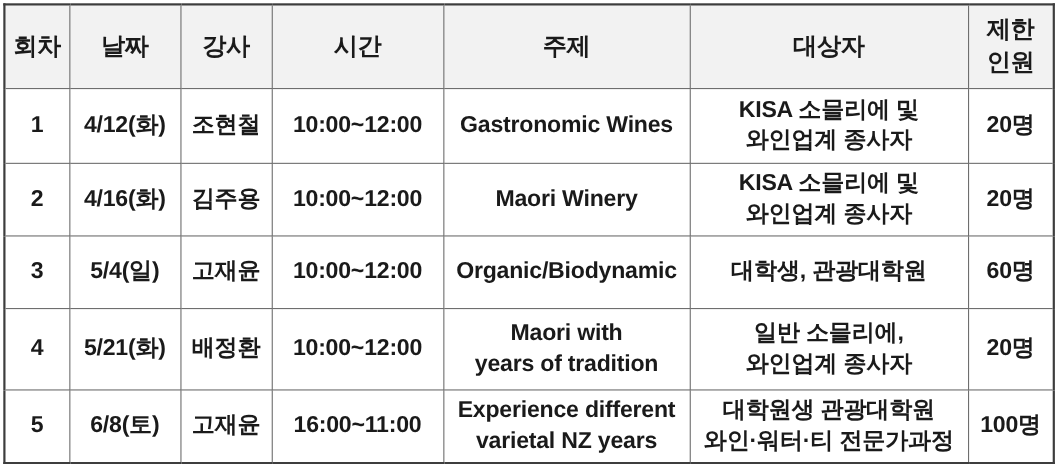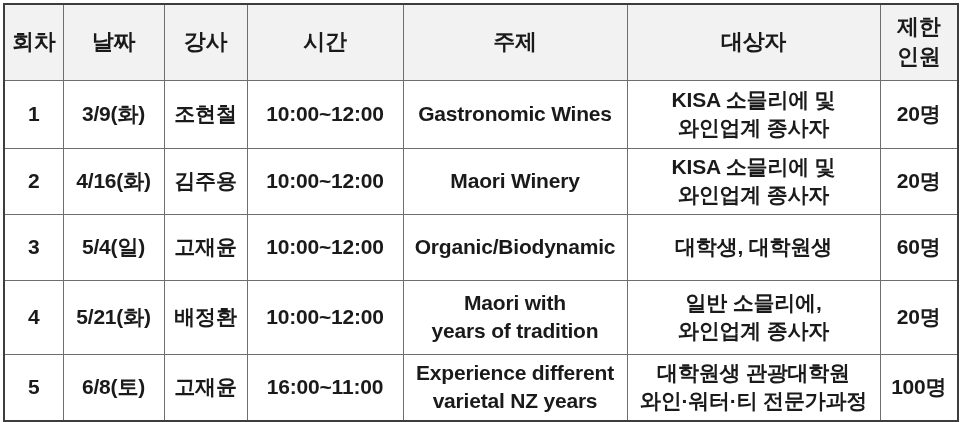--- a/index.html
+++ b/index.html
@@ -122,21 +122,21 @@
         <th>
           <span class="hdr-two-line">제한</span>
           <span class="hdr-two-line">인원</span>
         </th>
       </tr>
     </thead>
     <tbody>
 
       <tr class="r-1">
         <td class="no">1</td>
-        <td class="date">3/9(화)</td>
+        <td class="date">4/12(화)</td>
         <td class="lecturer">조현철</td>
         <td class="time">10:00~12:00</td>
         <td class="topic">
           <span class="cell-lines">
             <span class="ln">Gastronomic Wines</span>
           </span>
         </td>
         <td class="target">
           <span class="cell-lines">
             <span class="ln">KISA 소믈리에 및</span>
@@ -170,21 +170,21 @@
         <td class="date">5/4(일)</td>
         <td class="lecturer">고재윤</td>
         <td class="time">10:00~12:00</td>
         <td class="topic">
           <span class="cell-lines">
             <span class="ln">Organic/Biodynamic</span>
           </span>
         </td>
         <td class="target">
           <span class="cell-lines">
-            <span class="ln">대학생, 대학원생</span>
+            <span class="ln">대학생, 관광대학원</span>
           </span>
         </td>
         <td class="cap">60명</td>
       </tr>
 
       <tr class="r-4">
         <td class="no">4</td>
         <td class="date">5/21(화)</td>
         <td class="lecturer">배정환</td>
         <td class="time">10:00~12:00</td>

